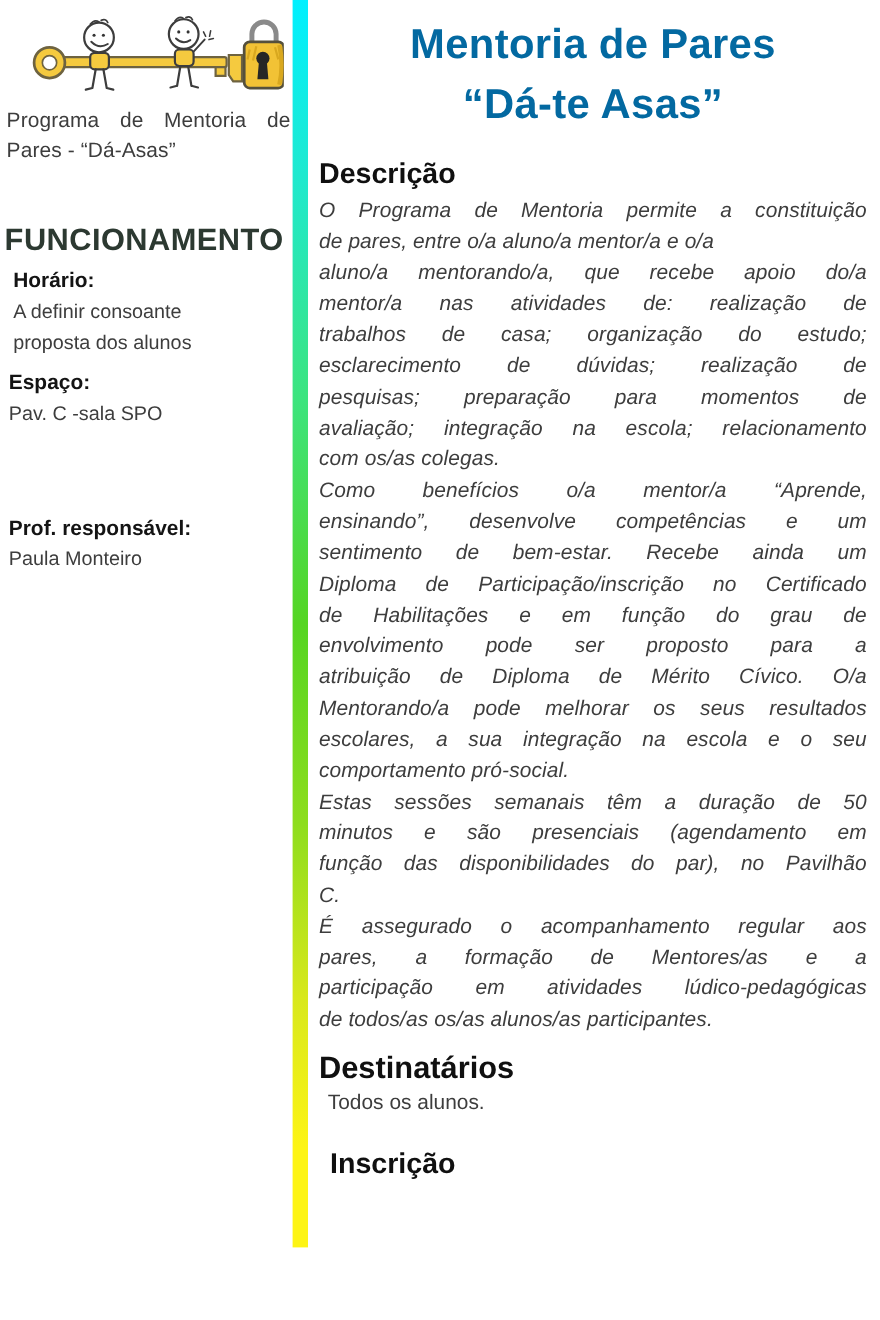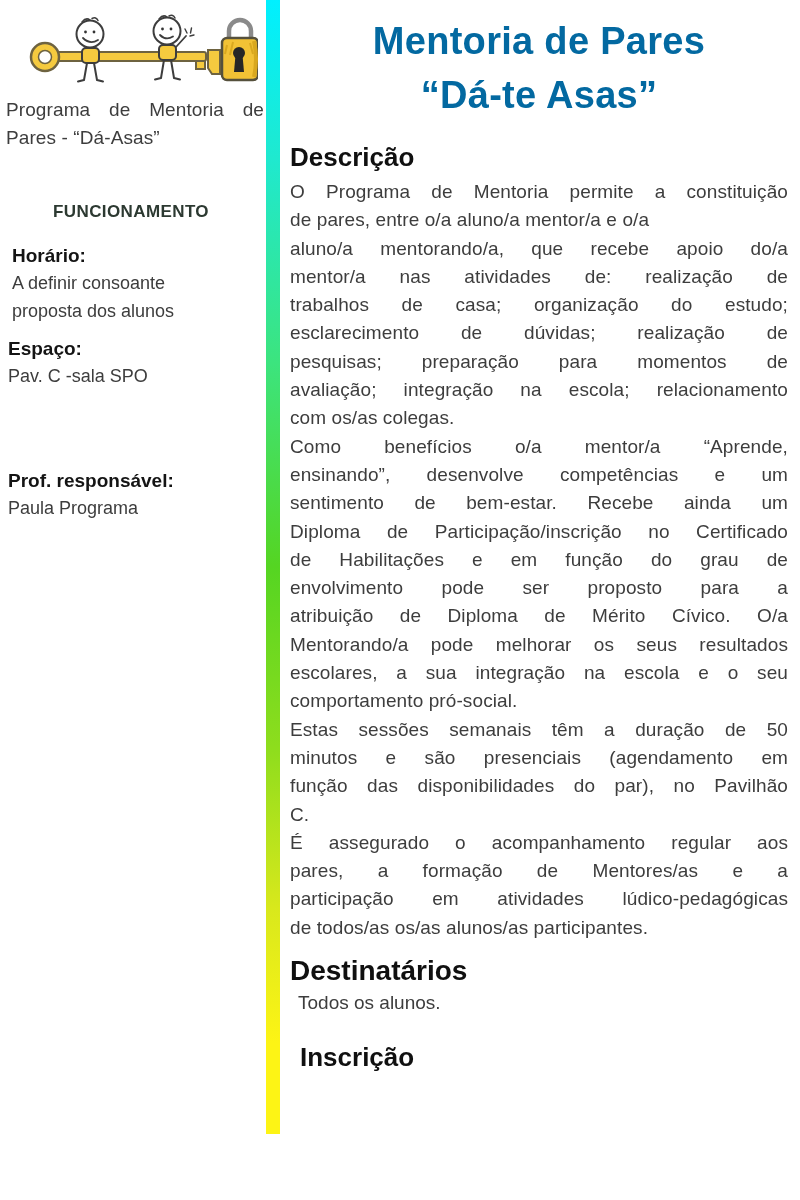--- a/index.html
+++ b/index.html
@@ -7,39 +7,39 @@
     position:relative;width:800px;height:1200px;background:#ffffff;overflow:hidden;
     font-family:"Liberation Sans","DejaVu Sans",sans-serif;color:#3d3d3d;
   }
   
   .sidebar{position:absolute;left:0;top:0;width:266px;height:1200px;}
   .illus{position:absolute;left:26px;top:10px;width:232px;height:82px;}
   .illus svg{width:100%;height:100%;display:block;}
   .program-title{position:absolute;left:6px;top:96px;width:258px;
     color:#25b7d3;font-size:19px;line-height:30px;letter-spacing:.2px;}
   .func{position:absolute;left:0;top:202px;width:262px;margin:0;text-align:center;
-    font-size:17px;font-weight:bold;color:#2c3931;letter-spacing:.4px;}
+    font-size:28px;font-weight:bold;color:#2c3931;letter-spacing:.4px;}
   .field{position:absolute;}
   .f1{left:12px;top:243px;width:196px;}
   .f2{left:8px;top:336px;width:230px;}
   .f3{left:8px;top:468px;width:240px;}
   .flabel{font-weight:bold;font-size:19px;line-height:26px;color:#141414;}
   .fvalue{font-size:18px;line-height:28px;color:#3d3d3d;}
   
   .vbar{position:absolute;left:266px;top:0;width:14px;height:1134px;
     background:linear-gradient(to bottom,
       #00f0ff 0%, #1fe9cf 14%, #3ce47e 32%, #55d522 50%,
       #8edd1d 66%, #d8e81c 80%, #fdf415 92%, #fdf415 100%);}
   
   .main{position:absolute;left:290px;top:0;width:498px;}
   .title{margin:14px 0 0;font-size:38px;line-height:54px;text-align:center;
     color:#0369a1;font-weight:bold;letter-spacing:.3px;}
   .title span{display:block;}
   .h2{margin:20px 0 0;font-size:26px;line-height:30px;color:#101010;font-weight:bold;}
-  .body-lines{margin-top:6px;}
+  .body-lines{margin-top:6px;font-style:italic;}
   .tline{font-size:19px;line-height:28.3px;color:#3d3d3d;letter-spacing:.1px;}
   .tline.just{text-align:justify;text-align-last:justify;}
   .h2-dest{font-size:28px;line-height:30px;margin-top:14px;}
   .dest-text{margin:4px 0 0 8px;font-size:19px;line-height:26px;color:#3d3d3d;}
   .h2-insc{margin:26px 0 0 10px;}
   .insc-lines{margin:4px 0 0 6px;width:492px;}
   .insc-lines .tline{font-size:18.5px;line-height:26.5px;}
 </style>
 </head>
 <body>
@@ -104,21 +104,21 @@
       <div class="fvalue">A definir consoante proposta dos alunos</div>
     </div>
 
     <div class="field f2">
       <div class="flabel">Espaço:</div>
       <div class="fvalue">Pav. C -sala SPO</div>
     </div>
 
     <div class="field f3">
       <div class="flabel">Prof. responsável:</div>
-      <div class="fvalue">Paula Programa</div>
+      <div class="fvalue">Paula Monteiro</div>
     </div>
 
   </aside>
 
   <div class="vbar"></div>
 
   <main class="main">
 
     <h1 class="title">
       <span>Mentoria de Pares</span>

